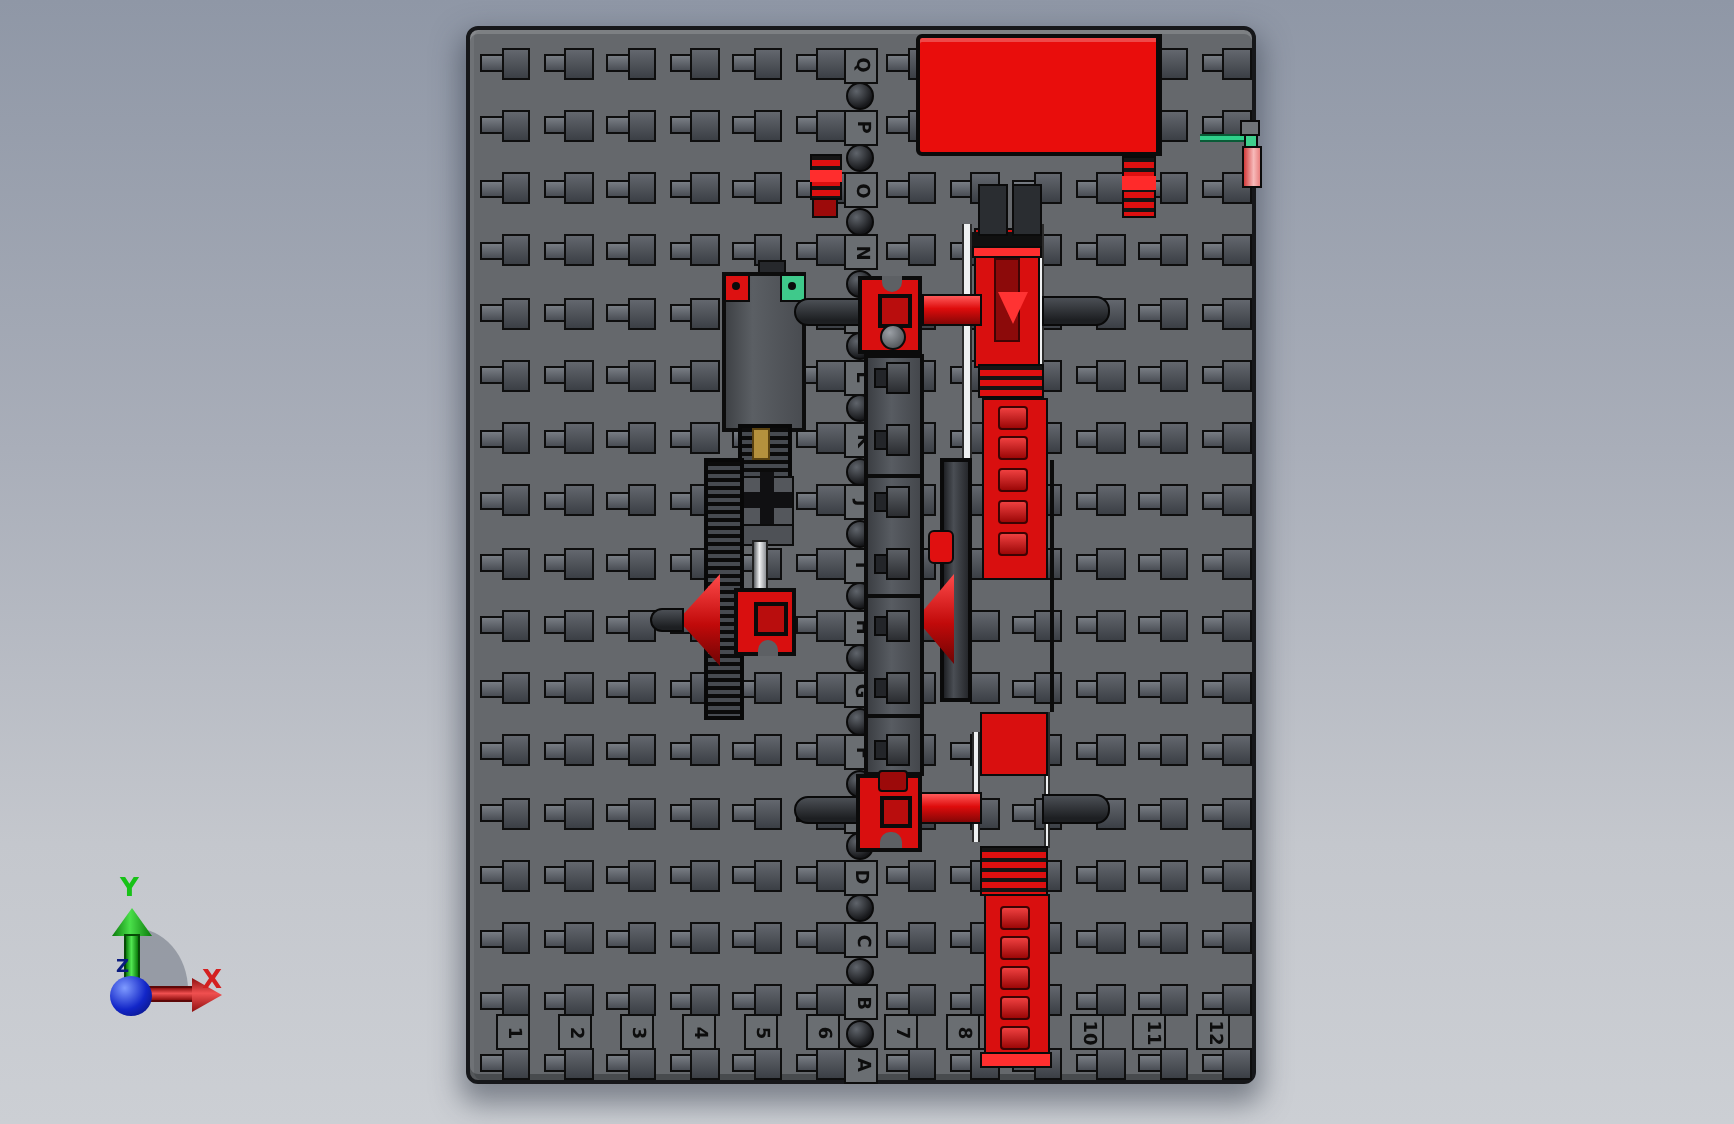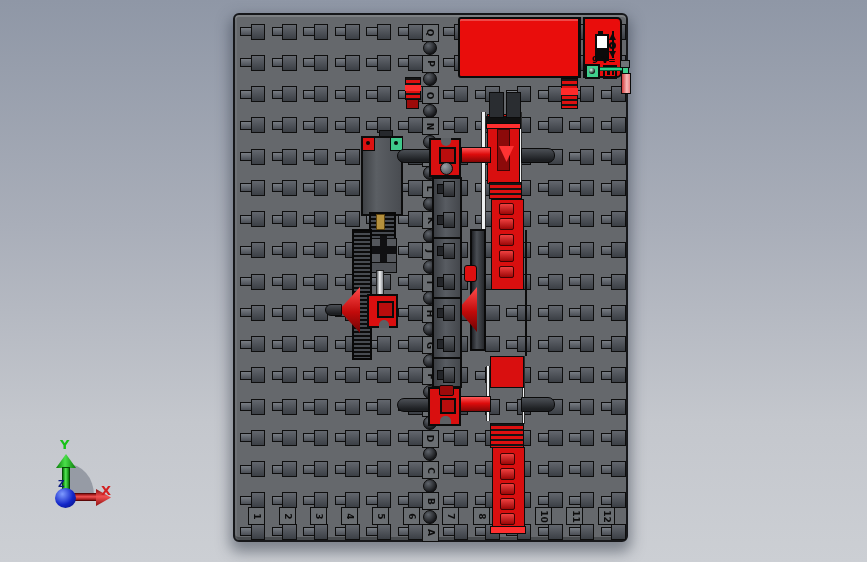--- a/index.html
+++ b/index.html
@@ -1078,40 +1078,20 @@
   </div>
   <div class="p red-axle" style="left:460px;top:396px;width:31px;height:16px;"></div>
   <div class="p dark-axle" style="left:521px;top:397px;width:34px;height:15px;border-radius:0 7px 7px 0;"></div>
 
   <div class="p gear-stripes" style="left:405px;top:77px;width:16px;height:23px;"></div>
   <div class="p" style="left:405px;top:85px;width:16px;height:6px;background:#ff2d2d;"></div>
   <div class="p" style="left:406px;top:99px;width:13px;height:10px;background:#9c0a0a;border:1px solid #0b0b0b;"></div>
 
   <div class="p" style="left:458px;top:17px;width:122px;height:61px;background:#e90d0c;border:2px solid #0b0b0b;border-radius:3px 0 0 3px;box-shadow:inset 0 2px 0 rgba(255,255,255,.25);"></div>
   <div class="p" style="left:578px;top:17px;width:3px;height:61px;background:#0b0b0b;"></div>
-  <div class="p" style="left:583px;top:17px;width:39px;height:61px;background:#e90d0c;border:2px solid #0b0b0b;border-radius:0 5px 5px 0;">
-    <div style="position:absolute;left:13px;top:12px;width:5px;height:3px;background:#0b0b0b;"></div>
-    <div style="position:absolute;left:10px;top:15px;width:10px;height:23px;border:2px solid #0b0b0b;background:#fff;">
-      <div style="position:absolute;left:0;bottom:0;width:100%;height:11px;background:#0b0b0b;"></div>
-    </div>
-    <div style="position:absolute;left:23px;top:12px;width:9px;height:28px;">
-      <div style="position:absolute;left:4px;top:0;width:2px;height:27px;background:#0b0b0b;"></div>
-      <div style="position:absolute;left:1px;top:2px;width:7px;height:7px;background:#0b0b0b;clip-path:polygon(50% 0,100% 100%,0 100%);"></div>
-      <div style="position:absolute;left:1px;top:11px;width:7px;height:7px;border:2px solid #0b0b0b;border-radius:50%;box-sizing:border-box;"></div>
-      <div style="position:absolute;left:1px;top:20px;width:7px;height:7px;background:#0b0b0b;clip-path:polygon(0 0,100% 0,50% 100%);"></div>
-    </div>
-    <div class="label-txt" style="left:7px;top:37px;font-size:9px;color:#0b0b0b;">9 V=</div>
-    <div style="position:absolute;left:0px;top:45px;width:15px;height:15px;background:#3fcf8d;border:2px solid #0b0b0b;box-sizing:border-box;">
-      <div style="position:absolute;left:2px;top:2px;width:6px;height:6px;border-radius:50%;background:radial-gradient(circle at 35% 30%,#cfe,#111 70%);"></div>
-    </div>
-    <div style="position:absolute;left:18px;top:46px;width:14px;height:14px;border:2px solid #0b0b0b;box-sizing:border-box;">
-      <div style="position:absolute;left:2px;top:3px;width:3px;height:5px;background:#0b0b0b;"></div>
-      <div style="position:absolute;left:7px;top:3px;width:2px;height:5px;background:#0b0b0b;"></div>
-    </div>
-  </div>
   <div class="p" style="left:600px;top:67px;width:29px;height:4px;background:#2fd08a;border-top:1px solid #0a5c38;border-bottom:1px solid #0a5c38;"></div>
   <div class="p" style="left:620px;top:60px;width:10px;height:8px;background:#6f7377;border:1.5px solid #0b0b0b;"></div>
   <div class="p" style="left:622px;top:67px;width:7px;height:7px;background:#3fcf8d;border:1px solid #0b0b0b;"></div>
   <div class="p" style="left:621px;top:73px;width:10px;height:21px;background:linear-gradient(90deg,#d23c3c,#f7baba 60%,#e9807f);border:1.5px solid #0b0b0b;"></div>
 
   <div class="p gear-stripes" style="left:561px;top:78px;width:17px;height:31px;"></div>
   <div class="p" style="left:561px;top:88px;width:17px;height:7px;background:#ff2a2a;"></div>
 
   <div>
     <div class="p" style="left:67px;top:464px;width:27px;height:31px;background:rgba(110,117,130,.55);border-radius:0 100% 0 0;"></div>

